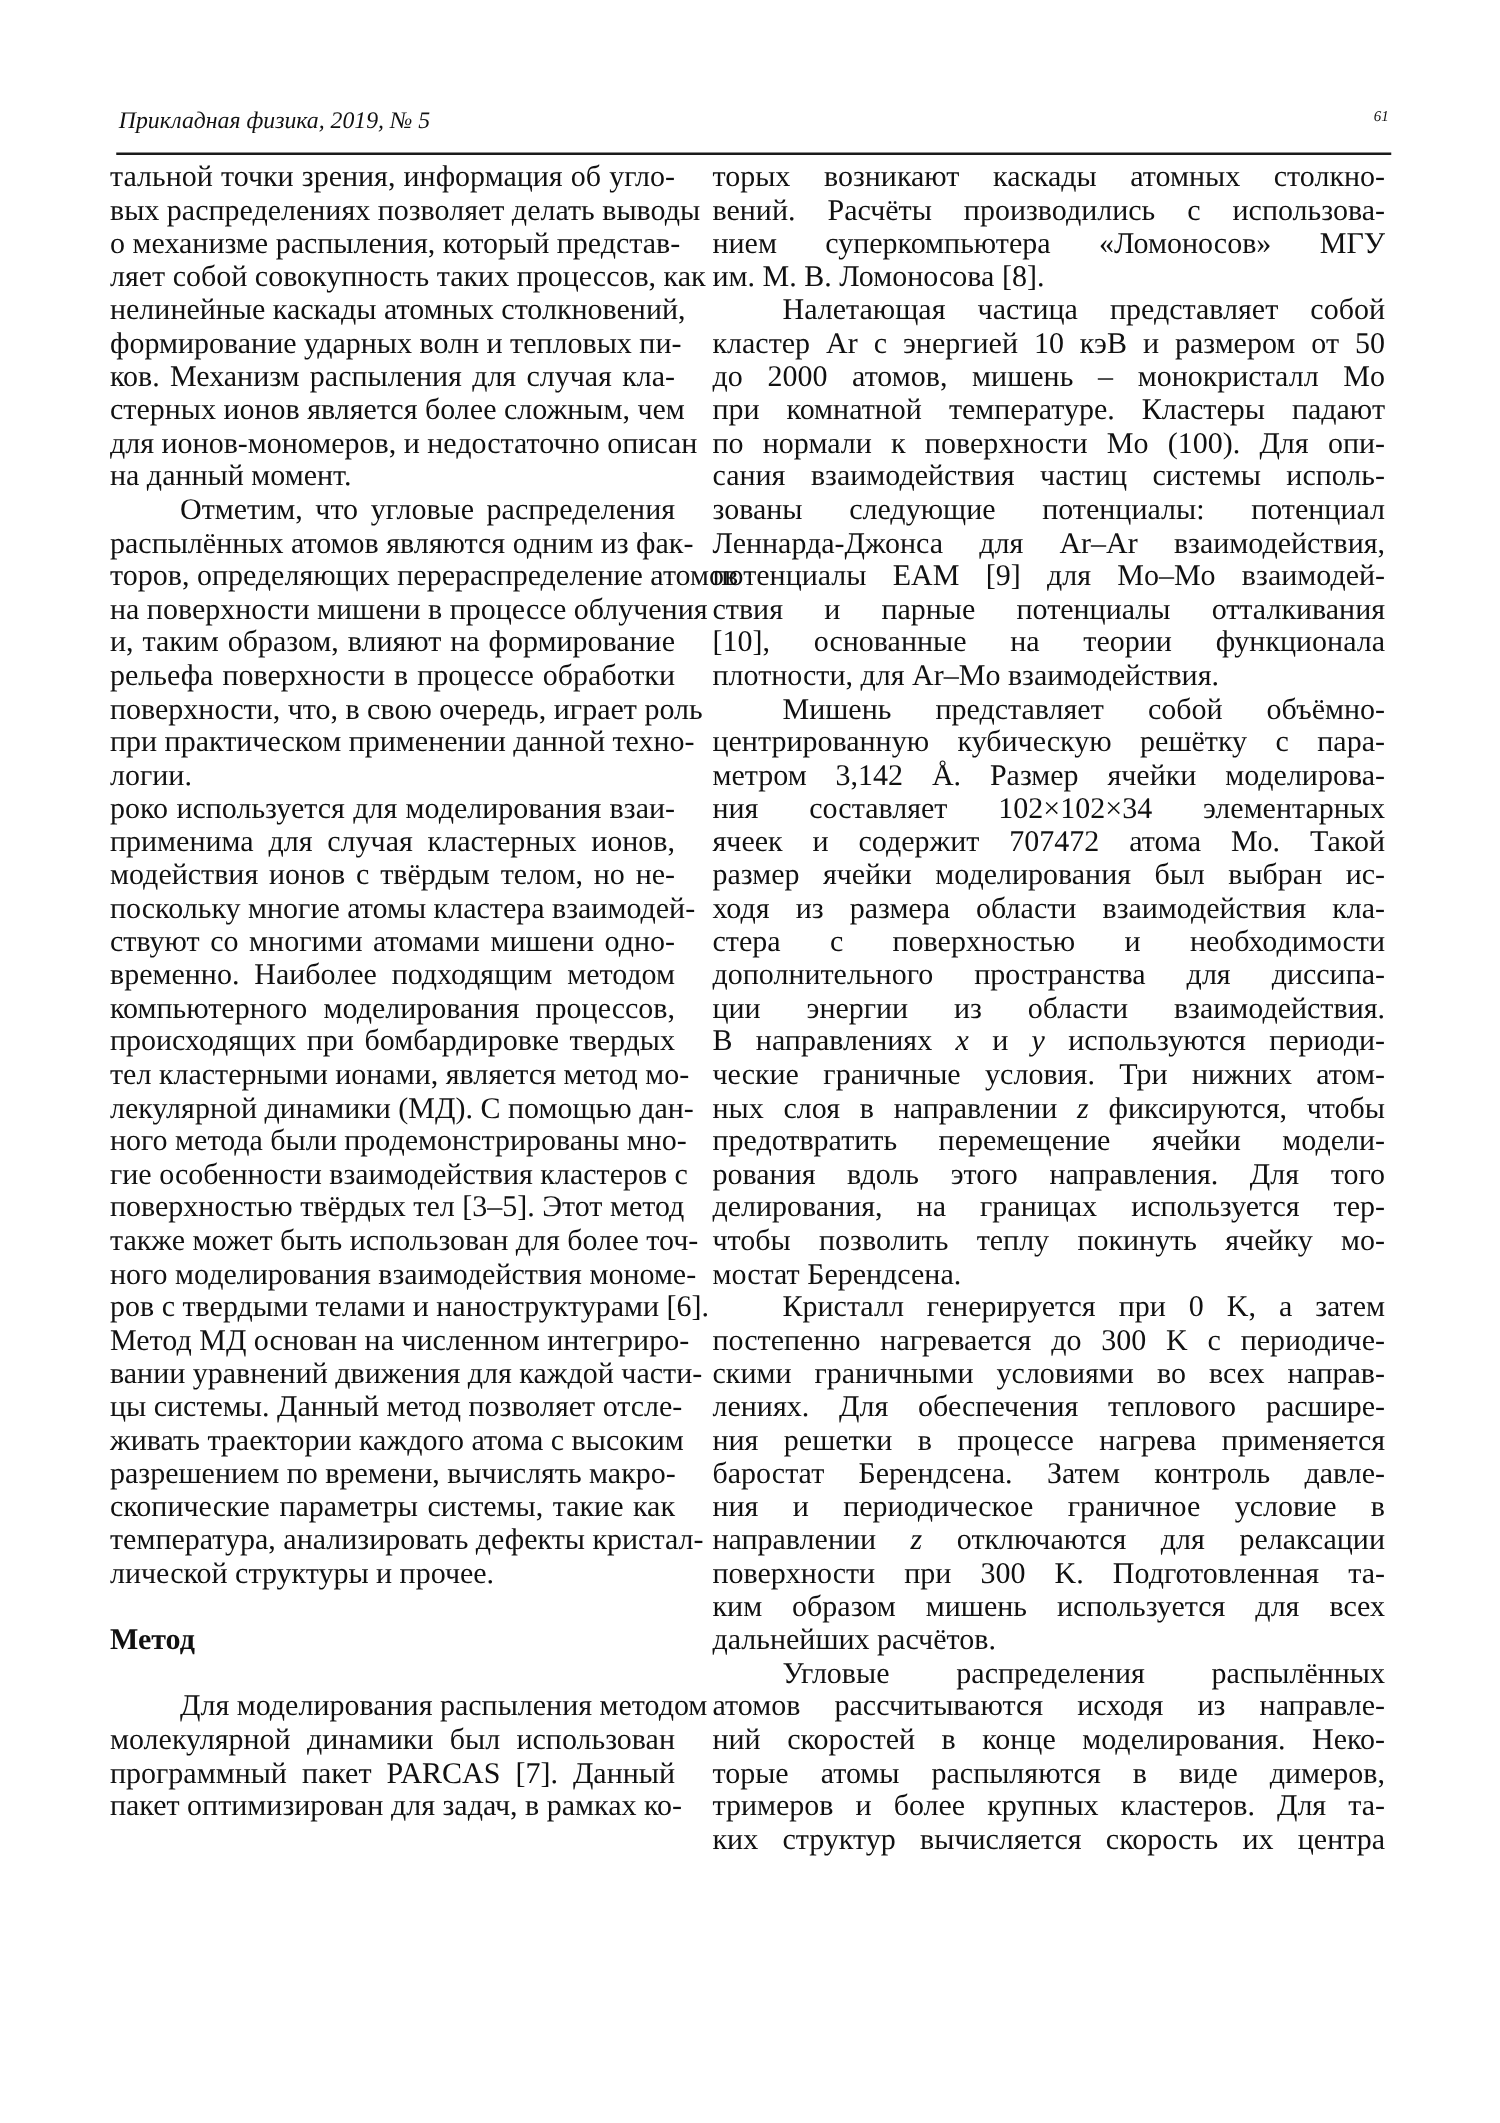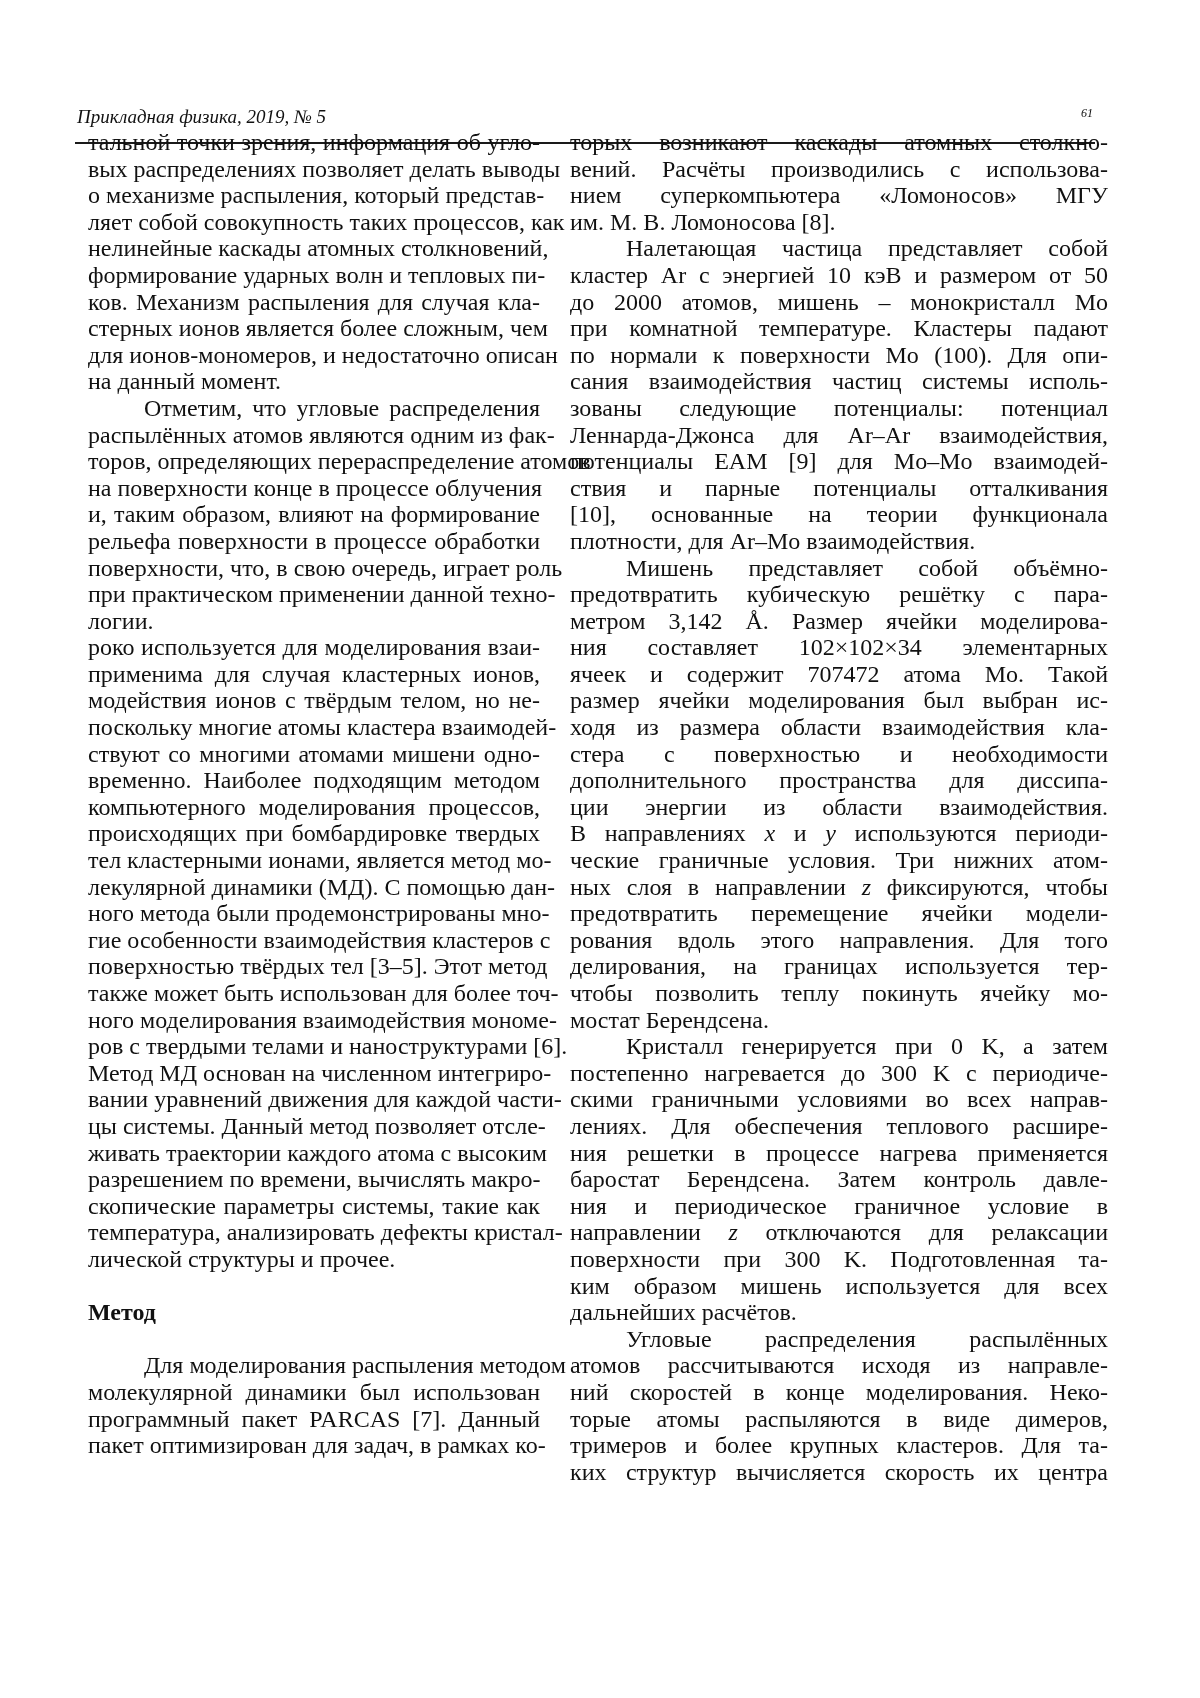--- a/index.html
+++ b/index.html
@@ -1,19 +1,19 @@
 <!DOCTYPE html>
 <html><head>
 <meta charset="utf-8">
 <style>
   html, body { margin: 0; padding: 0; background: #ffffff; }
   body { width: 1200px; height: 1698px; position: relative; overflow: hidden;
          font-family: "Liberation Serif", "DejaVu Serif", serif; color: #111111; }
-  .header { position: absolute; left: 75px; top: 82px; width: 1020px; height: 40px;
-            border-bottom: 2px solid #1a1a1a; margin-top: 20px; }
+  .header { position: absolute; left: 93px; top: 82px; width: 1020px; height: 40px;
+            border-bottom: 2px solid #1a1a1a; }
   .journal { position: absolute; left: 2px; top: 4px; font-style: italic; font-size: 19px; }
   .pageno { position: absolute; right: 2px; top: 4px; font-style: italic; font-size: 12px; text-align: center; }
   .col { position: absolute; top: 129px; font-size: 24px; line-height: 26.6px; }
   .col-left { left: 88px; width: 452px; }
   .col-right { left: 620px; width: 488px; }
   .line { display: block; white-space: nowrap; text-align: justify; text-align-last: justify; height: 26.6px; }
   .line.last { text-align-last: left; }
   .line.indent { padding-left: 56px; }
   .section-title { display: block; text-align: left; font-weight: bold; height: 26.6px; }
   .spacer { display: block; height: 26.6px; }
@@ -37,21 +37,21 @@
       <span class="line">формирование ударных волн и тепловых пи-</span>
       <span class="line">ков. Механизм распыления для случая кла-</span>
       <span class="line">стерных ионов является более сложным, чем</span>
       <span class="line">для ионов-мономеров, и недостаточно описан</span>
       <span class="line last">на данный момент.</span>
     </div>
   <div>
       <span class="line indent">Отметим, что угловые распределения</span>
       <span class="line">распылённых атомов являются одним из фак-</span>
       <span class="line">торов, определяющих перераспределение атомов</span>
-      <span class="line">на поверхности конце в процессе облучения</span>
+      <span class="line">на поверхности мишени в процессе облучения</span>
       <span class="line">и, таким образом, влияют на формирование</span>
       <span class="line">рельефа поверхности в процессе обработки</span>
       <span class="line">поверхности, что, в свою очередь, играет роль</span>
       <span class="line">при практическом применении данной техно-</span>
       <span class="line last">логии.</span>
     </div>
   <div>
       <span class="line">роко используется для моделирования взаи-</span>
       <span class="line">применима для случая кластерных ионов,</span>
       <span class="line">модействия ионов с твёрдым телом, но не-</span>
@@ -104,21 +104,21 @@
       <span class="line">сания взаимодействия частиц системы исполь-</span>
       <span class="line">зованы следующие потенциалы: потенциал</span>
       <span class="line">Леннарда-Джонса для Ar–Ar взаимодействия,</span>
       <span class="line">потенциалы EAM [9] для Mo–Mo взаимодей-</span>
       <span class="line">ствия и парные потенциалы отталкивания</span>
       <span class="line">[10], основанные на теории функционала</span>
       <span class="line last">плотности, для Ar–Mo взаимодействия.</span>
     </div>
   <div>
       <span class="line indent">Мишень представляет собой объёмно-</span>
-      <span class="line">предотвратить кубическую решётку с пара-</span>
+      <span class="line">центрированную кубическую решётку с пара-</span>
       <span class="line">метром 3,142 Å. Размер ячейки моделирова-</span>
       <span class="line">ния составляет 102×102×34 элементарных</span>
       <span class="line">ячеек и содержит 707472 атома Mo. Такой</span>
       <span class="line">размер ячейки моделирования был выбран ис-</span>
       <span class="line">ходя из размера области взаимодействия кла-</span>
       <span class="line">стера с поверхностью и необходимости</span>
       <span class="line">дополнительного пространства для диссипа-</span>
       <span class="line">ции энергии из области взаимодействия.</span>
     </div>
   <div>

